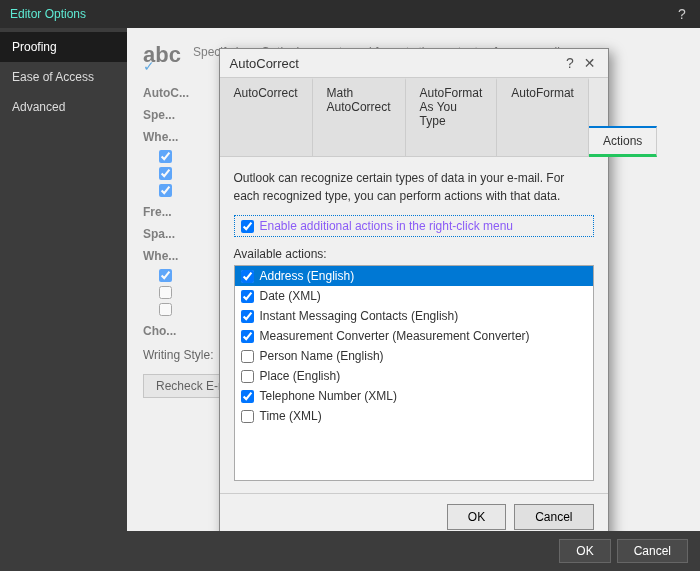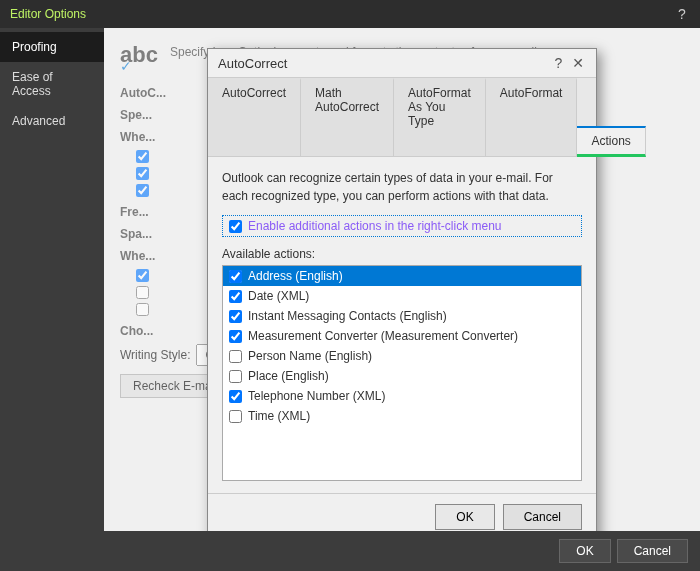--- a/index.html
+++ b/index.html
@@ -29,21 +29,21 @@
       padding: 6px 10px;
       display: flex;
       align-items: center;
       justify-content: space-between;
       height: 28px;
       flex-shrink: 0;
     }
 
     .window-title {
       font-size: 12px;
-      color: #bef264;
+      color: #5eead4;
     }
 
     .titlebar-controls {
       display: flex;
       gap: 4px;
     }
 
     .titlebar-btn {
       width: 16px;
       height: 16px;
@@ -59,21 +59,21 @@
     }
 
     .window-body {
       display: flex;
       flex: 1;
       overflow: hidden;
     }
 
     
     .sidebar {
-      width: 104px;
+      width: 127px;
       background: #3c3c3c;
       padding-top: 4px;
       flex-shrink: 0;
     }
 
     .sidebar-item {
       padding: 8px 12px;
       color: #ddd;
       cursor: pointer;
       font-size: 12px;

